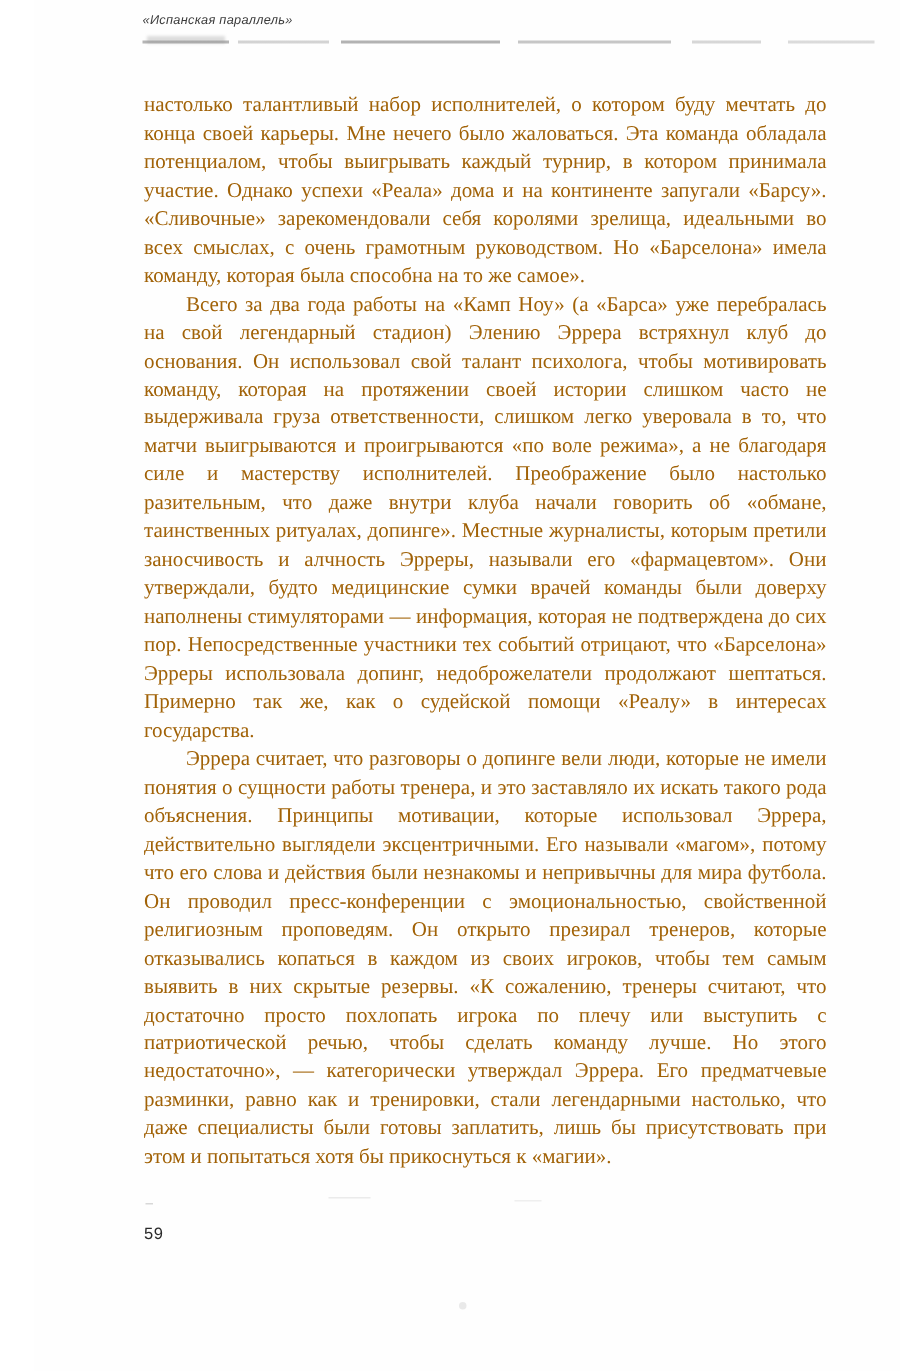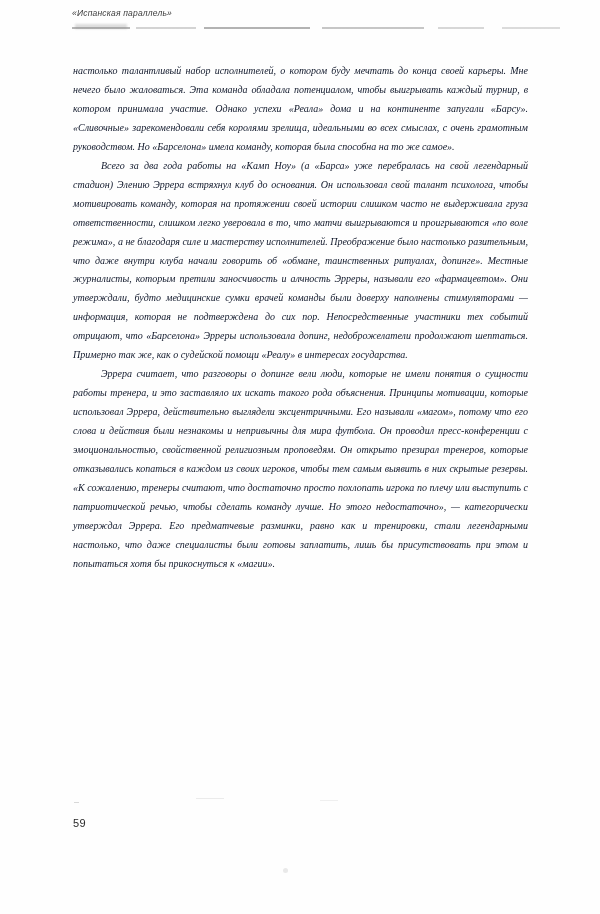--- a/index.html
+++ b/index.html
@@ -13,20 +13,21 @@
     overflow: hidden;
     font-family: "Liberation Serif", "DejaVu Serif", serif;
     color: #1a1a1a;
     position: relative;
   }
 
   .page {
     position: absolute;
     inset: 0;
     background: #fefefe;
+    margin-left: 23px;
   }
 
   
   .running-head {
     position: absolute;
     top: 8px;
     left: 72px;
     right: 40px;
     height: 22px;
   }
@@ -68,26 +69,25 @@
     background: rgba(160,160,160,0.35);
     filter: blur(1px);
   }
 
   
   .body-text {
     position: absolute;
     top: 62px;
     left: 73px;
     width: 455px;
-    font-size: 10px;
+    font-size: 14px;
     line-height: 18.95px;
     text-align: justify;
     text-justify: inter-word;
-    color: #0f172a;
-    font-style: italic;
+    color: #a16207;
     -webkit-font-smoothing: antialiased;
   }
   .body-text p {
     margin: 0;
     text-indent: 28px;
     hyphens: manual;
   }
   .body-text p.first {
     text-indent: 0;
   }

